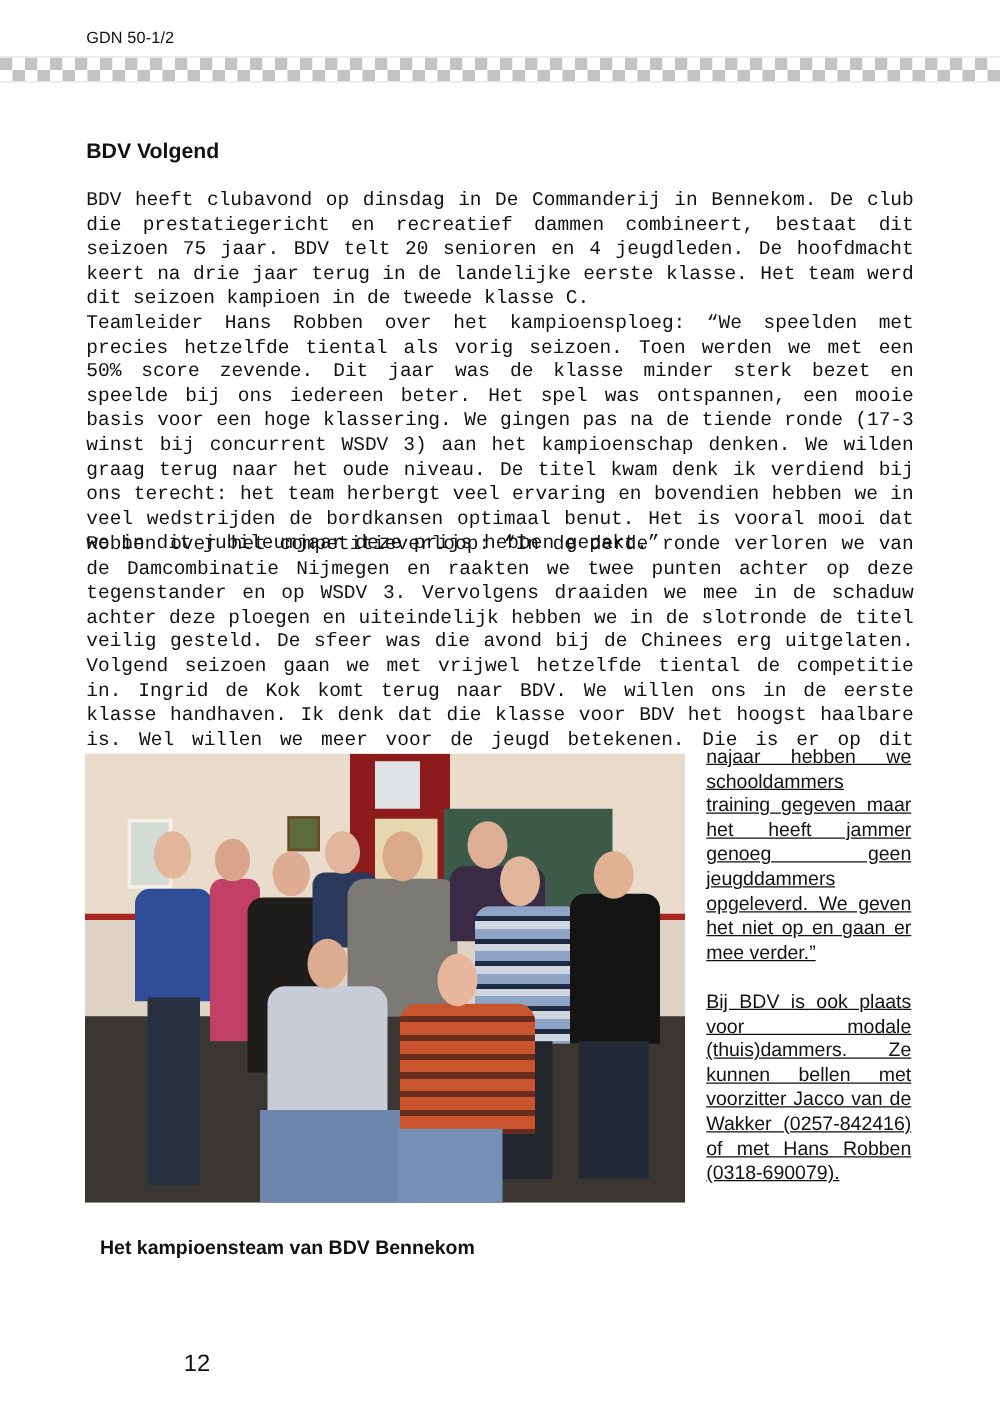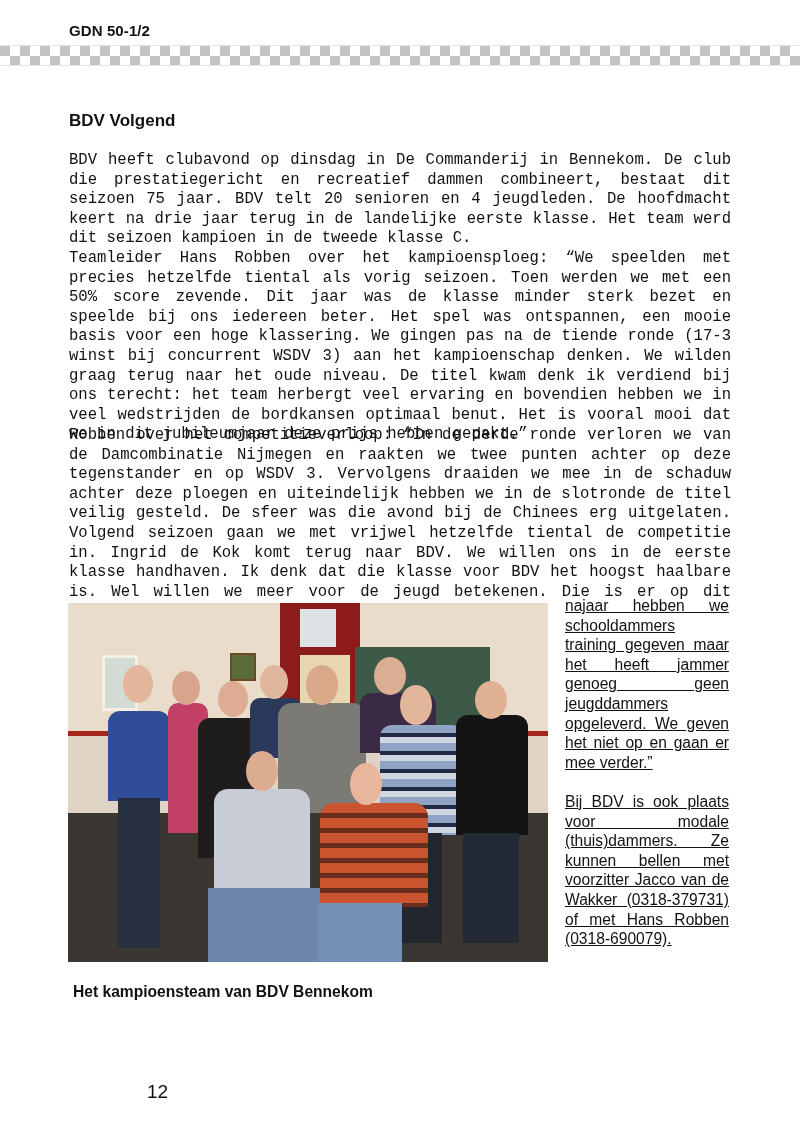--- a/index.html
+++ b/index.html
@@ -1,21 +1,21 @@
 <!DOCTYPE html>
 <html><head>
 <meta charset="utf-8">
 <style>
   html, body { margin: 0; padding: 0; }
   body {
     width: 800px; height: 1134px; background: #ffffff; position: relative; overflow: hidden;
     font-family: "Liberation Sans", sans-serif; color: #111;
   }
   .header-title {
-    position: absolute; left: 69px; top: 22px; font-weight: bold; font-size: 15px; letter-spacing: 0.1px; text-align: center;
+    position: absolute; left: 69px; top: 22px; font-weight: normal; font-size: 13px; letter-spacing: 0.1px; text-align: center;
   }
   .checker-wrap { position: absolute; left:0; top:46px; width:800px; height:19px; overflow:hidden; }
   .checker-row { display:flex; height:9.5px; }
   .checker-row span { width:10px; height:9.5px; flex:none; }
   .c-dark { background:#c3c3c3; }
   .c-light { background:#ffffff; }
   .rule-top { position:absolute; left:0; top:45px; width:800px; height:1px; background:#e4e4e4; }
   .rule-bot { position:absolute; left:0; top:65px; width:800px; height:1px; background:#e4e4e4; }
 
   h1.article-title {
@@ -31,21 +31,21 @@
     position: absolute; left: 553px; width: 164px; font-size: 15.6px; line-height: 19.6px;
     text-align: justify; margin: 12px; text-decoration: underline;
   }
   .side.s1 { top: 584px; text-align-last: left; }
   .side.s2 { top: 780px; }
   .photo {
     position: absolute; left: 68px; top: 603px; width: 480px; height: 359px; overflow: hidden;
     background: #e8d9c6;
   }
   .caption {
-    position: absolute; left: 69px; top: 979px; font-weight: bold; font-size: 15.6px; margin:4px;
+    position: absolute; left: 69px; top: 979px; font-weight: bold; font-size: 15.6px; margin:11px;
   }
   .page-number {
     position: absolute; left: 147px; top: 1081px; font-size: 19px;
   }
   
   .abs { position:absolute; }
 </style>
 </head>
 <body>
 
@@ -224,21 +224,21 @@
 <h1 class="article-title">BDV Volgend</h1>
 
 <p class="body p1">
   <span>BDV heeft clubavond op dinsdag in De Commanderij in Bennekom. De club die prestatiegericht en recreatief dammen combineert, bestaat dit seizoen 75 jaar. BDV telt 20 senioren en 4 jeugdleden. De hoofdmacht keert na drie jaar terug in de landelijke eerste klasse. Het team werd dit seizoen kampioen in de tweede klasse C.</span><br>
   <span>Teamleider Hans Robben over het kampioensploeg: “We speelden met precies hetzelfde tiental als vorig seizoen. Toen werden we met een 50% score zevende. Dit jaar was de klasse minder sterk bezet en speelde bij ons iedereen beter. Het spel was ontspannen, een mooie basis voor een hoge klassering. We gingen pas na de tiende ronde (17-3 winst bij concurrent WSDV 3) aan het kampioenschap denken. We wilden graag terug naar het oude niveau. De titel kwam denk ik verdiend bij ons terecht: het team herbergt veel ervaring en bovendien hebben we in veel wedstrijden de bordkansen optimaal benut. Het is vooral mooi dat we in dit jubileumjaar deze prijs hebben gepakt.”</span>
 </p>
 
 <p class="body p2">Robben over het competitieverloop: “In de derde ronde verloren we van de Damcombinatie Nijmegen en raakten we twee punten achter op deze tegenstander en op WSDV 3. Vervolgens draaiden we mee in de schaduw achter deze ploegen en uiteindelijk hebben we in de slotronde de titel veilig gesteld. De sfeer was die avond bij de Chinees erg uitgelaten. Volgend seizoen gaan we met vrijwel hetzelfde tiental de competitie in. Ingrid de Kok komt terug naar BDV. We willen ons in de eerste klasse handhaven. Ik denk dat die klasse voor BDV het hoogst haalbare is. Wel willen we meer voor de jeugd betekenen. Die is er op dit moment bij BDV nauwelijks. Afgelopen</p>
 
 <p class="side s1">najaar hebben we schooldammers training gegeven maar het heeft jammer genoeg geen jeugddammers opgeleverd. We geven het niet op en gaan er mee verder.”</p>
-<p class="side s2">Bij BDV is ook plaats voor modale (thuis)dammers. Ze kunnen bellen met voorzitter Jacco van de Wakker (0318-379731) of met Hans Robben (0318-690079).</p>
+<p class="side s2">Bij BDV is ook plaats voor modale (thuis)dammers. Ze kunnen bellen met voorzitter Jacco van de Wakker (0257-842416) of met Hans Robben (0318-690079).</p>
 
 <div class="photo">
 
   <div class="abs" style="left:0;top:0;width:480px;height:130px;background:#eadccb;"></div>
 
   <div class="abs" style="left:212px;top:0;width:80px;height:150px;background:#8e1b1b;"></div>
   <div class="abs" style="left:232px;top:6px;width:36px;height:38px;background:#dfe3e6;"></div>
   <div class="abs" style="left:232px;top:52px;width:50px;height:90px;background:#e8d6b0;"></div>
 
   <div class="abs" style="left:34px;top:52px;width:30px;height:50px;background:#d2dcd4;border:3px solid #f5efe6;"></div>

